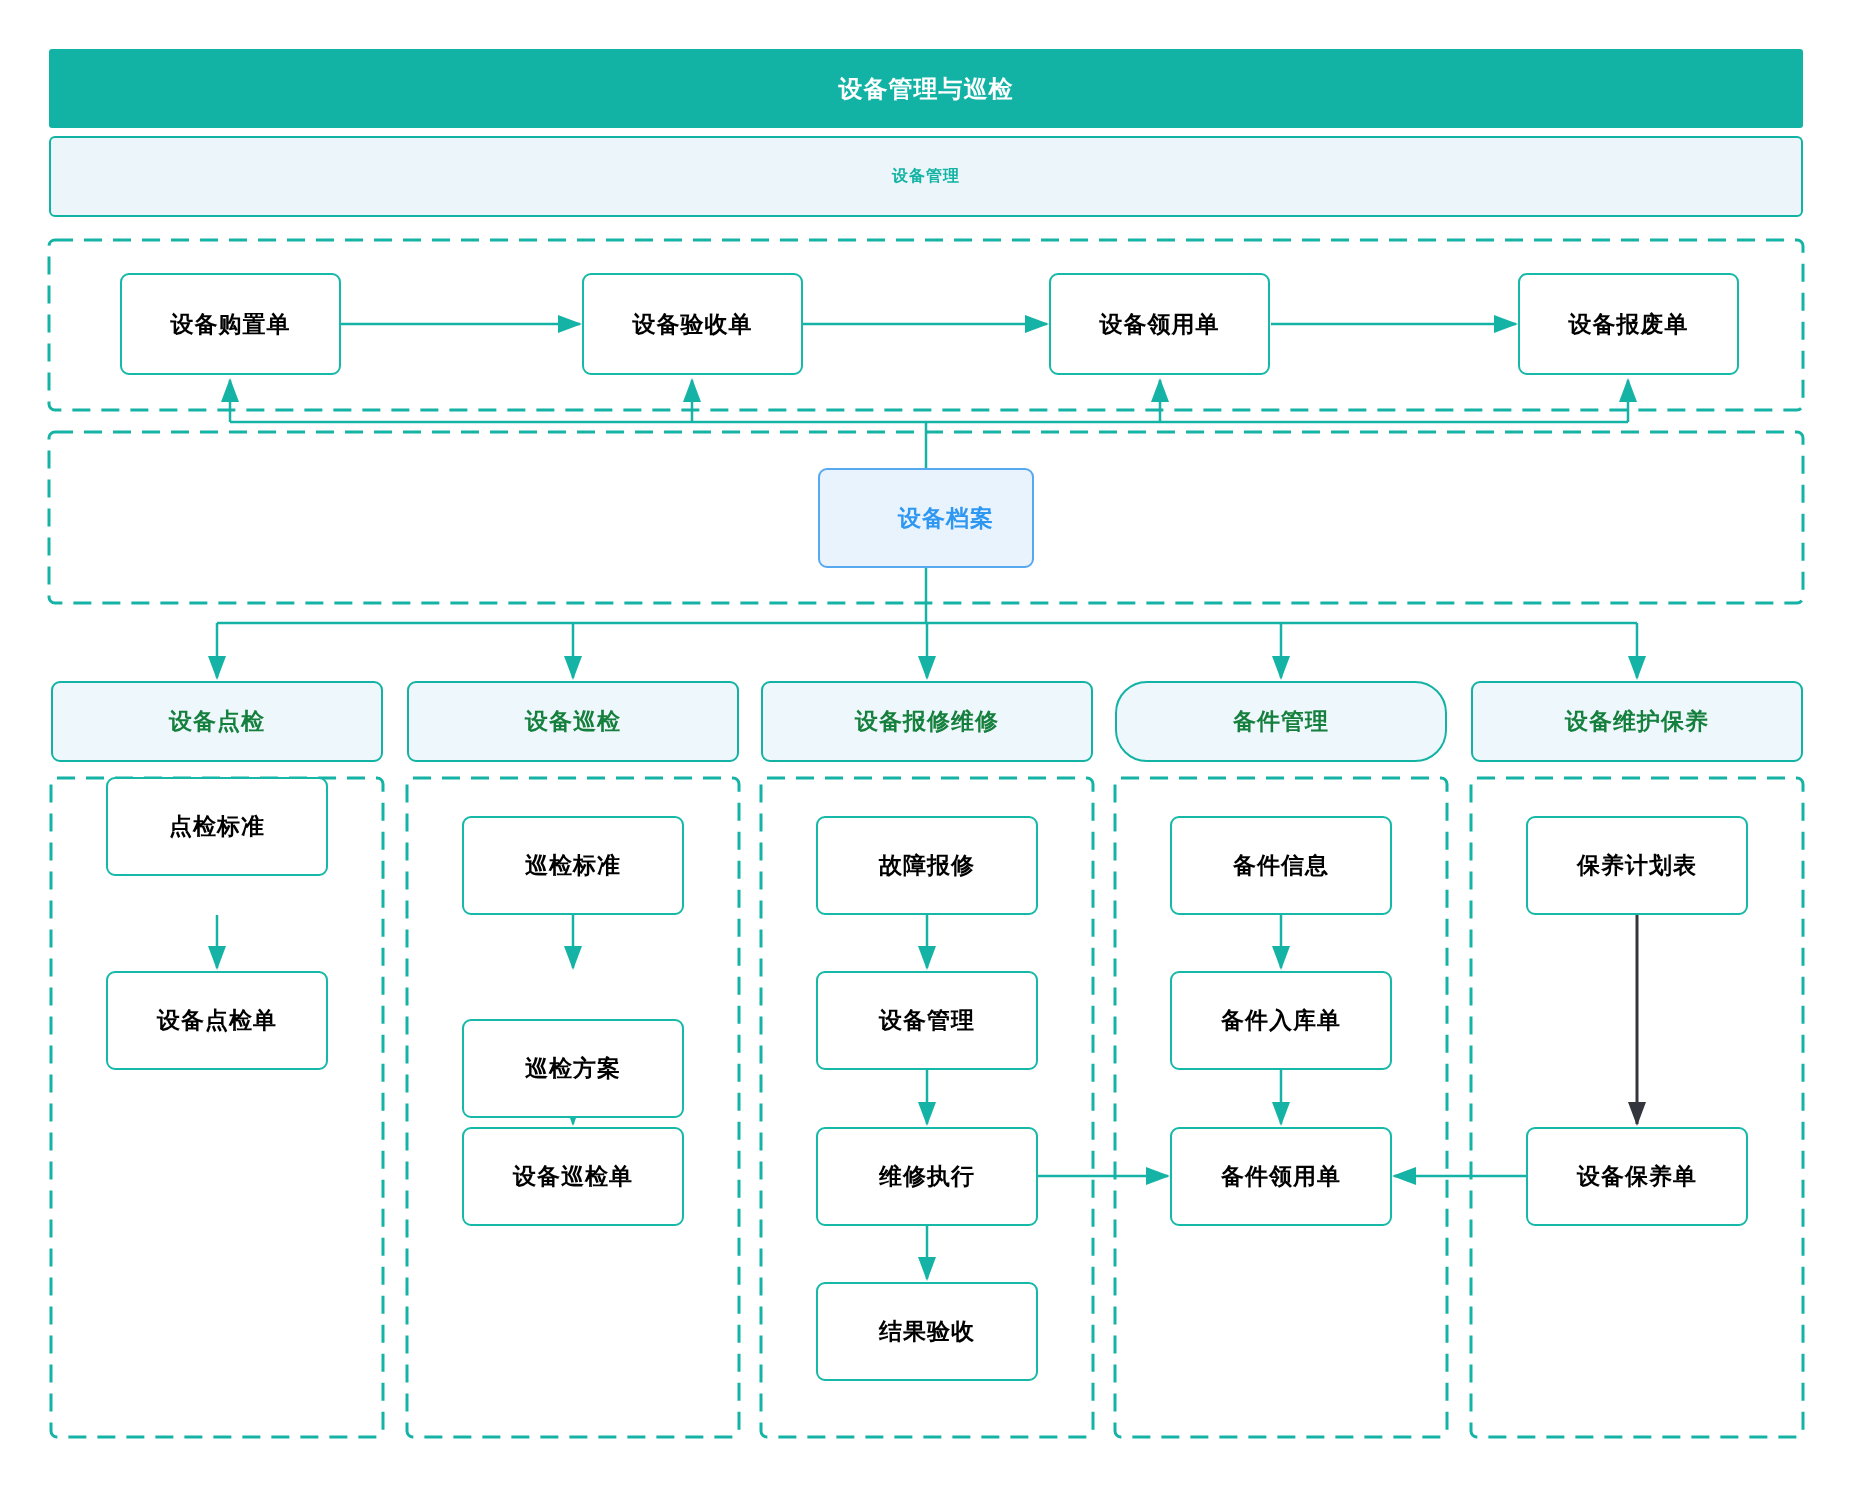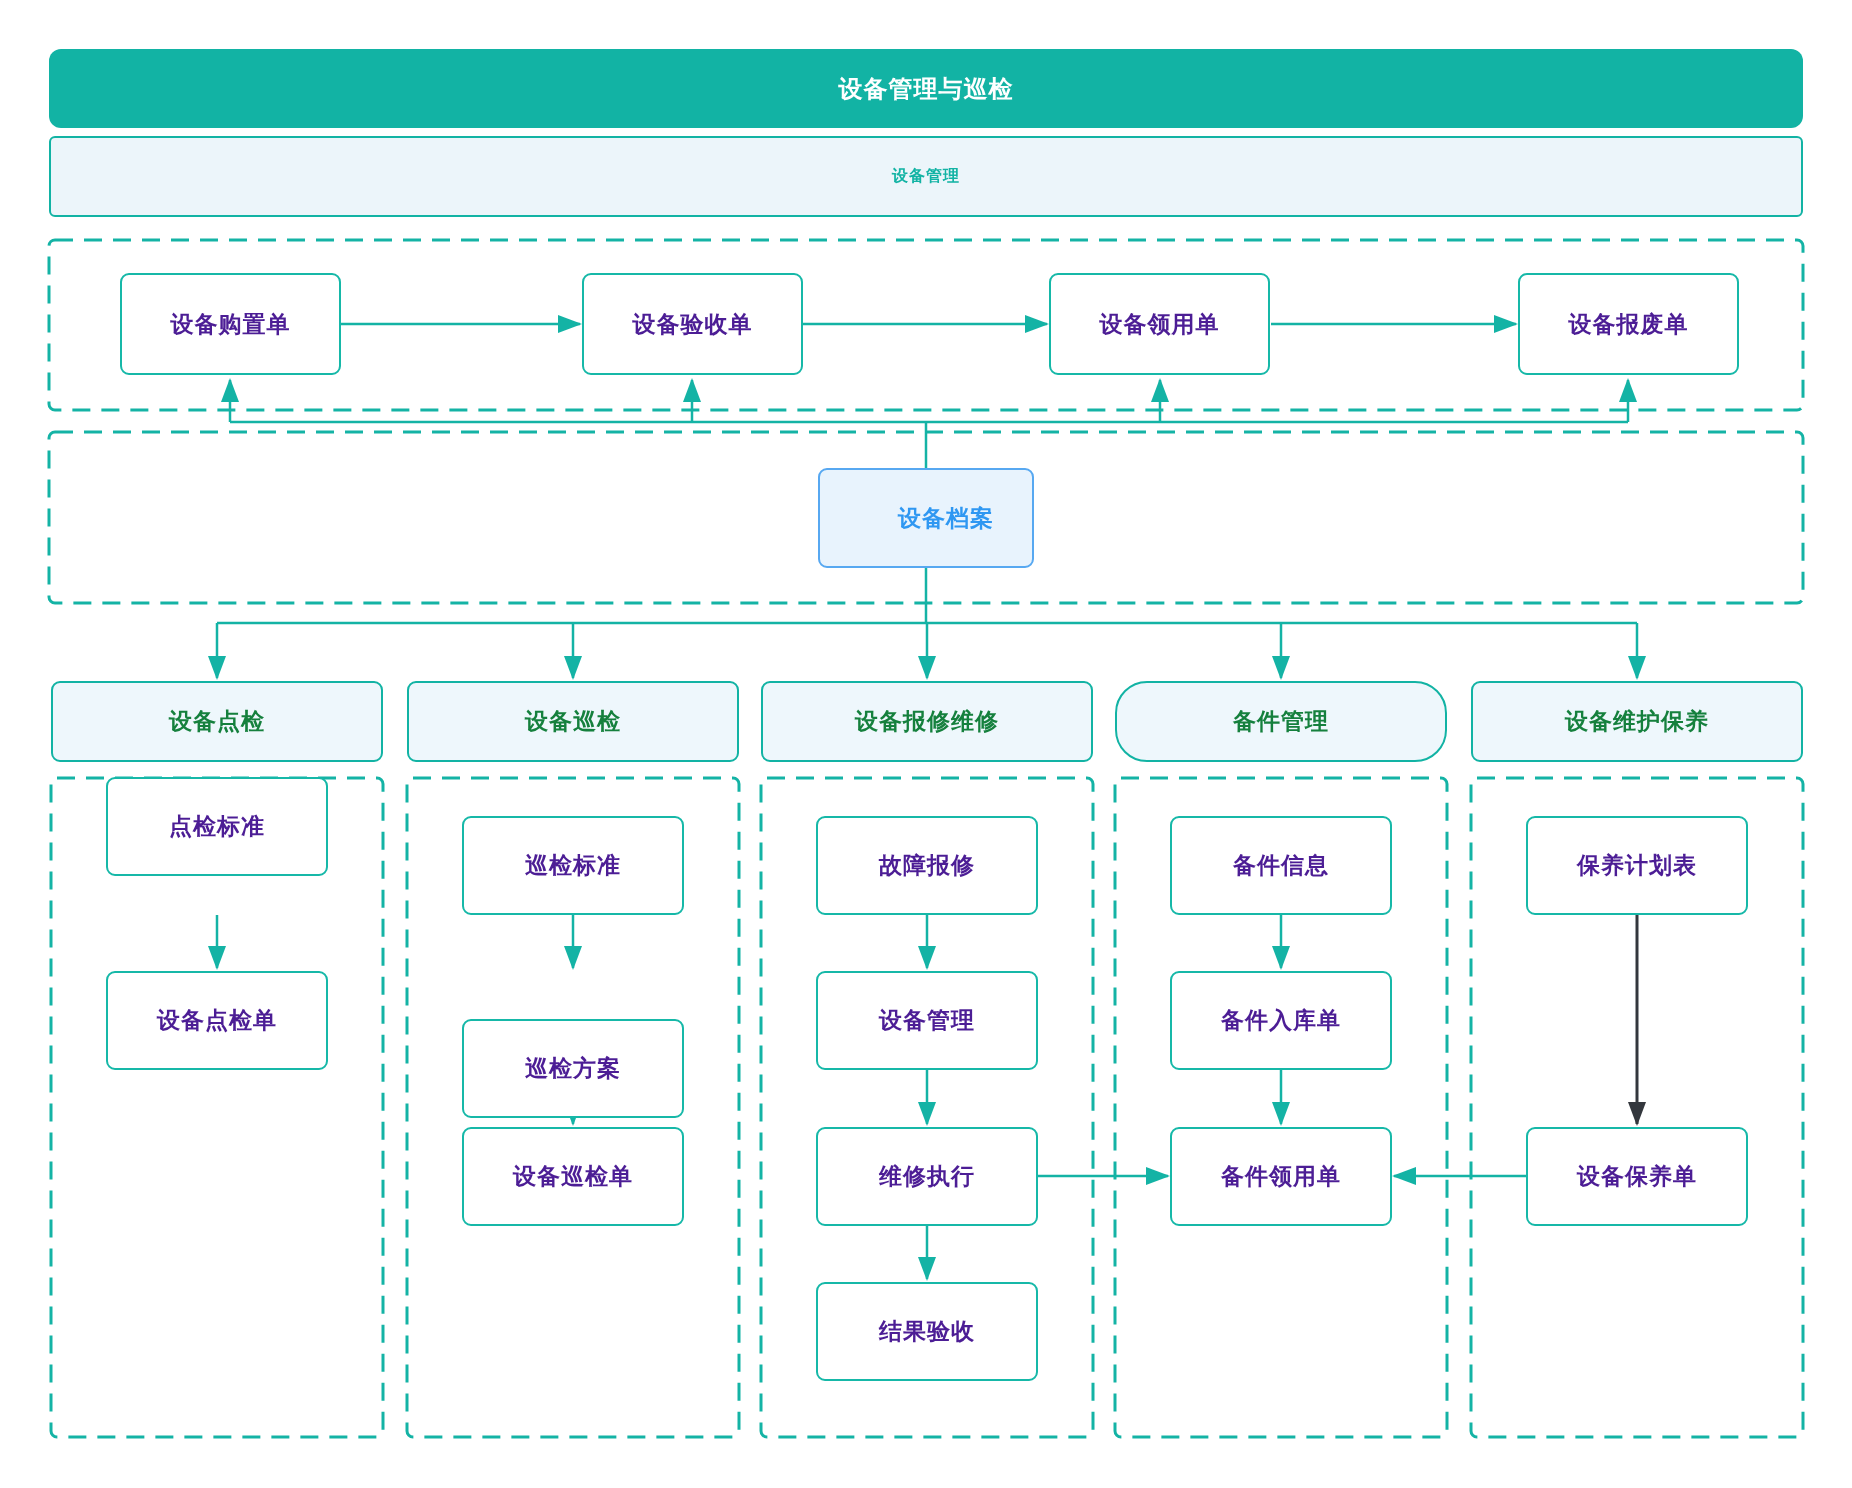--- a/index.html
+++ b/index.html
@@ -5,30 +5,30 @@
   html,body{margin:0;padding:0;background:#ffffff;}
   body{font-family:"Liberation Sans","DejaVu Sans",sans-serif;}
   .canvas{position:relative;width:1852px;height:1488px;background:#ffffff;overflow:hidden;}
   .layer{position:absolute;left:0;top:0;width:1852px;height:1488px;}
   .node,.bar,.col-header,.archive{
     position:absolute;display:flex;align-items:center;justify-content:center;
     box-sizing:border-box;font-weight:700;letter-spacing:1px;
   }
   .bar-title{
     left:49px;top:49px;width:1754px;height:79px;
-    background:#12b3a4;color:#ffffff;border-radius:12px;font-size:24px;
+    background:#12b3a4;color:#ffffff;border-radius:3px;font-size:24px;
   }
   .bar-section{
     left:49px;top:136px;width:1754px;height:81px;
     background:#ecf5fa;border:2px solid #12b3a4;border-radius:6px;
     color:#12b3a4;font-size:16px;
   }
   .node{
     width:222px;height:99px;background:#ffffff;border:2px solid #16b8a8;
-    border-radius:9px;color:#4c1d95;font-size:23px;z-index:2;
+    border-radius:9px;color:#000000;font-size:23px;z-index:2;
   }
   .node.row1{width:221px;height:102px;}
   .archive{
     left:818px;top:468px;width:216px;height:100px;
     background:#e8f3fd;border:2px solid #57a8f1;border-radius:9px;
     color:#2e97f2;font-size:23px;z-index:2;padding-left:40px;
   }
   .col-header{
     top:681px;width:332px;height:81px;
     background:#eef7fc;border:2px solid #12b3a4;border-radius:9px;

